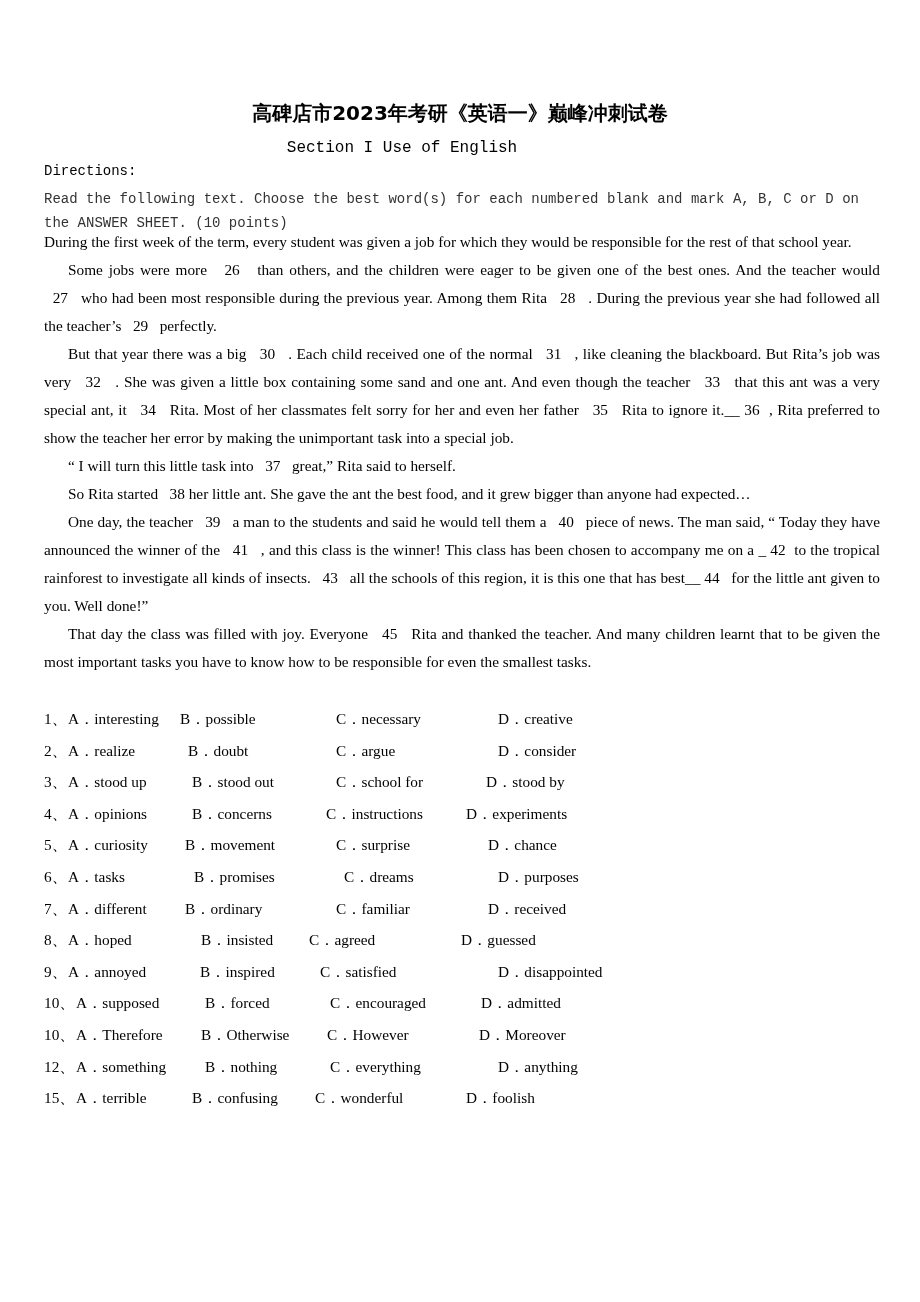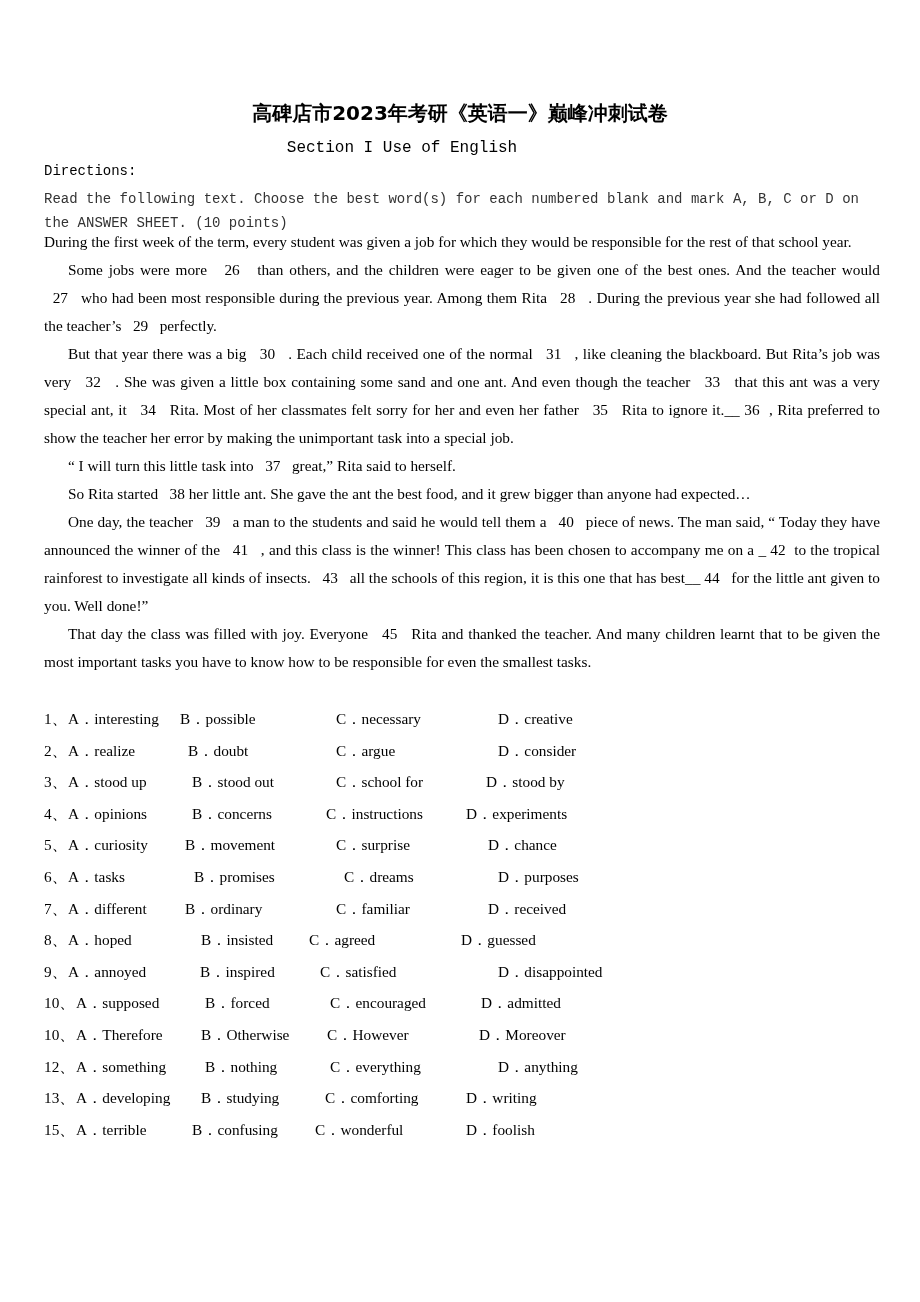--- a/index.html
+++ b/index.html
@@ -133,27 +133,20 @@
         <span style="left: 435px;">D．Moreover</span>
       </div>
       <div class="opt-row">
         <span style="left: 0px;">12、</span>
         <span style="left: 32px;">A．something</span>
         <span style="left: 161px;">B．nothing</span>
         <span style="left: 286px;">C．everything</span>
         <span style="left: 454px;">D．anything</span>
       </div>
       <div class="opt-row">
-        <span style="left: 0px;">13、</span>
-        <span style="left: 32px;">A．developing</span>
-        <span style="left: 157px;">B．studying</span>
-        <span style="left: 281px;">C．comforting</span>
-        <span style="left: 422px;">D．writing</span>
-      </div>
-      <div class="opt-row">
         <span style="left: 0px;">15、</span>
         <span style="left: 32px;">A．terrible</span>
         <span style="left: 148px;">B．confusing</span>
         <span style="left: 271px;">C．wonderful</span>
         <span style="left: 422px;">D．foolish</span>
       </div>
     </div>
 </div>
 
 </body></html>

